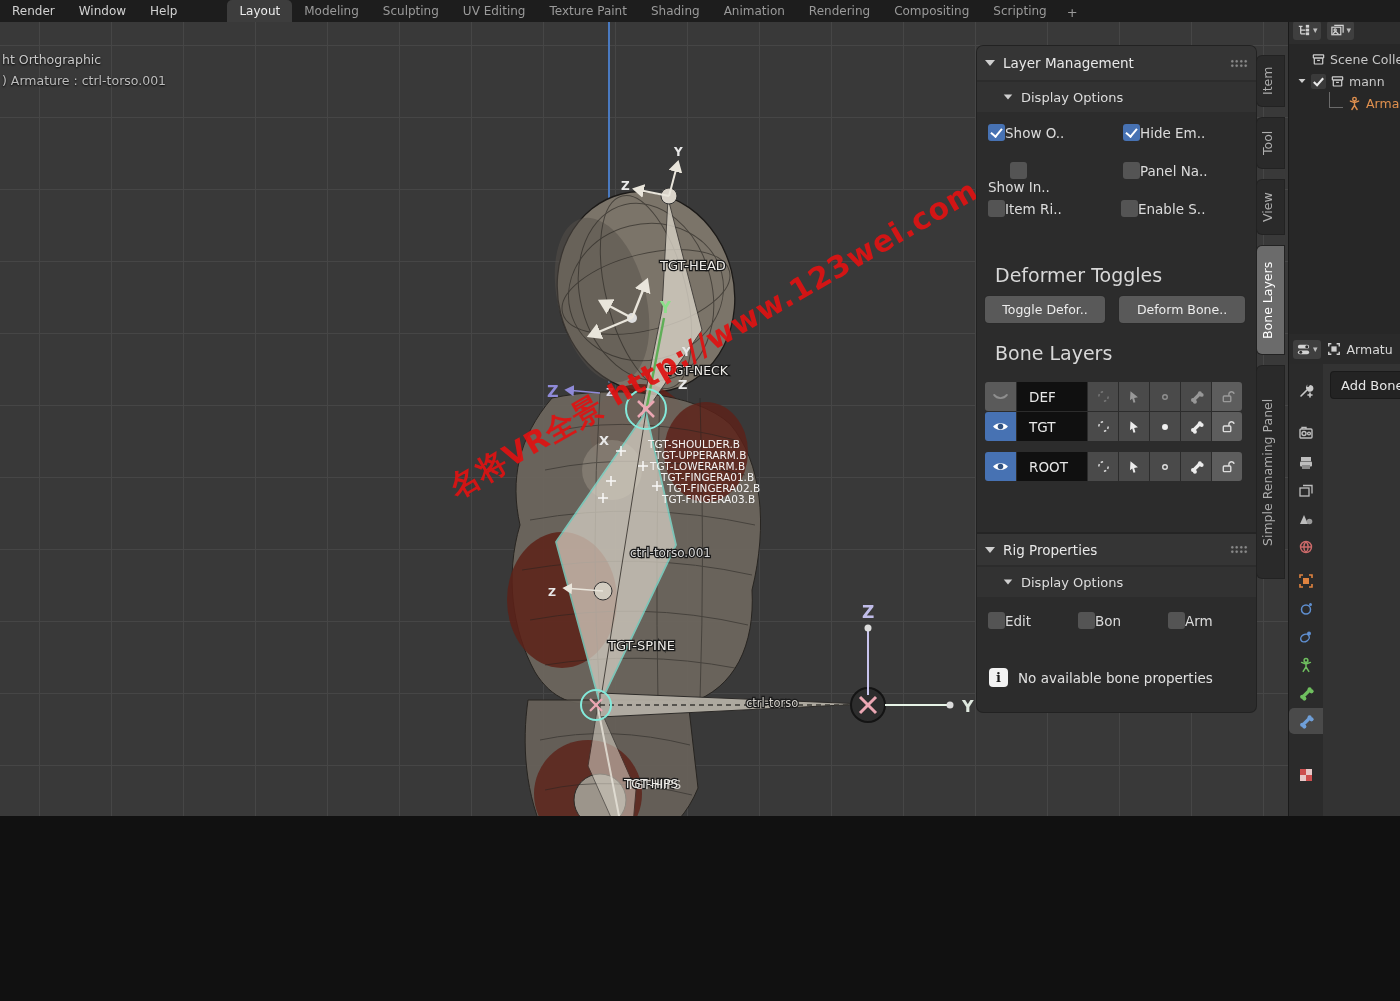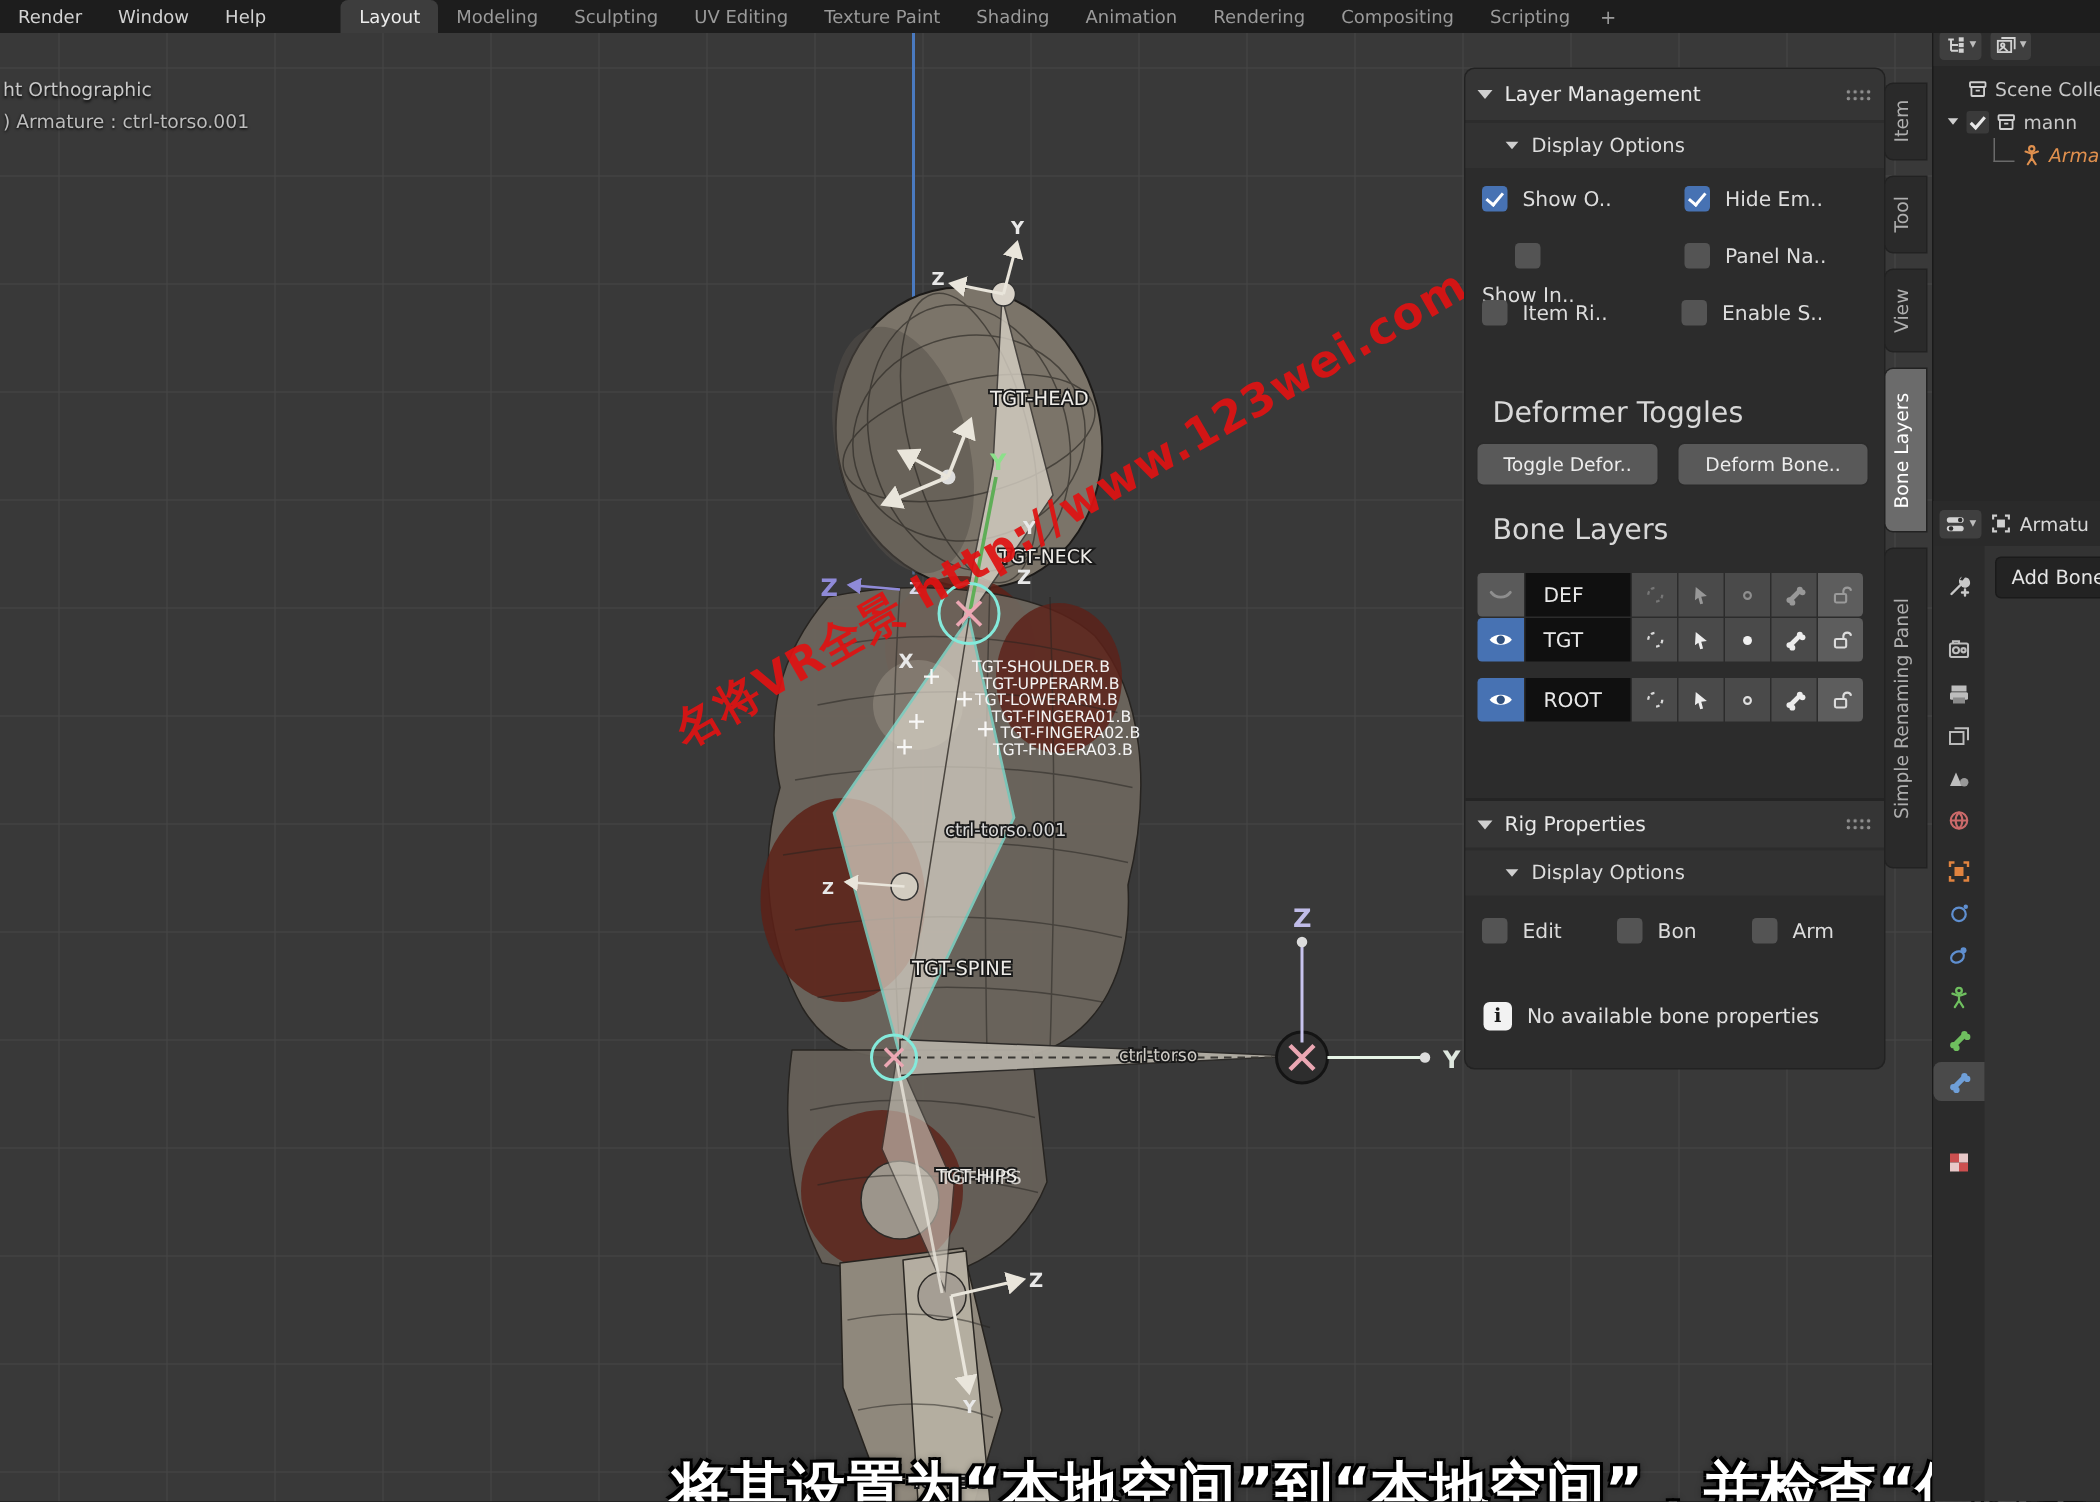--- a/index.html
+++ b/index.html
@@ -1,18 +1,18 @@
 <!DOCTYPE html>
 <html><head>
 <meta charset="utf-8">
 <style>
   * { margin:0; padding:0; box-sizing:border-box; }
   html,body { background:#111; }
   body, svg text { font-family:"DejaVu Sans","Liberation Sans",sans-serif; }
-  .stage { position:relative; width:1400px; height:1001px; overflow:hidden; background:#393939; }
+  .stage { position:relative; width:1400px; height:816px; overflow:hidden; background:#393939; }
 
   
   .topbar { position:absolute; left:0; top:0; width:1400px; height:22px; background:#1d1d1d; display:flex; align-items:center; z-index:40; }
   .menu-item { color:#d2d2d2; font-size:12px; padding:3px 12px; cursor:default; }
   .ws-tabs { display:flex; align-items:flex-end; height:22px; margin-left:38px; }
   .ws-tab { color:#9a9a9a; font-size:12px; padding:4px 12px 4px 12px; border-radius:5px 5px 0 0; }
   .ws-tab.active { background:#3d3d3d; color:#ececec; }
   .ws-plus { color:#9a9a9a; font-size:13px; padding:2px 8px; }
 
   
@@ -33,21 +33,21 @@
   
   .npanel { position:absolute; left:977px; top:46px; width:279px; height:666px; background:#2c2c2c; border-radius:6px; z-index:20; box-shadow:0 0 0 1px #222; }
   .p-abs { position:absolute; }
   .hdr { display:flex; align-items:center; background:#353535; color:#e8e8e8; font-size:13.5px; gap:8px; padding:0 8px; }
   .subhdr { display:flex; align-items:center; background:#323232; color:#dddddd; font-size:13px; gap:8px; padding:0 8px 0 26px; }
   .tri { width:0; height:0; display:inline-block; }
   .tri.down { border-left:5px solid transparent; border-right:5px solid transparent; border-top:6px solid #cfcfcf; }
   .tri.right { border-top:5px solid transparent; border-bottom:5px solid transparent; border-left:6px solid #cfcfcf; }
   .grip { margin-left:auto; width:18px; height:9px;
     background-image:radial-gradient(circle,#8d8d8d 1px, transparent 1.4px); background-size:4.5px 4.5px; }
-  .cb { display:flex; align-items:center; gap:10px; color:#dcdcdc; font-size:13.5px; }
+  .cb { display:flex; align-items:center; color:#dcdcdc; font-size:13.5px; }
   .cb .box { width:17px; height:17px; border-radius:3px; background:#545454; flex:0 0 auto; position:relative; }
   .cb .box.on { background:#4772b3; }
   .cb .box.on::after { content:""; position:absolute; left:5px; top:2px; width:5px; height:9px;
     border:solid #fff; border-width:0 2px 2px 0; transform:rotate(40deg); }
   .btn { background:#595959; border-radius:4px; color:#ececec; font-size:12.5px; display:flex; align-items:center; justify-content:center; box-shadow:0 0 0 1px #2a2a2a; }
   .lbl { color:#d8d8d8; font-size:19px; }
   .bl-row { position:absolute; height:29px; display:flex; }
   .bl-eye { width:31px; border-radius:3px 0 0 3px; background:#5a5a5a; display:flex; align-items:center; justify-content:center; }
   .bl-eye.on { background:#4772b3; }
   .bl-name { width:70px; background:#101010; color:#e8e8e8; font-size:13.5px; display:flex; align-items:center; padding-left:12px; margin-left:1px; }
@@ -537,21 +537,21 @@
     <div class="ol-row" style="padding-left:8px;">
       <span class="tri down" style="transform:scale(.7)"></span>
       <svg width="15" height="15" style="background:#3a3a3a;border-radius:2px;flex:0 0 auto">
           <use href="#i-check"></use>
         </svg>
       <svg width="15" height="15" style="color:#cfcfcf;flex:0 0 auto">
           <use href="#i-box"></use>
         </svg>
       <span>mann</span>
     </div>
-    <div class="ol-row" style="padding-left:20px;font-style:italic;">
+    <div class="ol-row" style="padding-left:20px;">
       <span class="ol-branch"></span>
       <svg width="15" height="15" style="color:#e0904e;flex:0 0 auto">
           <use href="#i-person"></use>
         </svg>
       <span class="ol-orange">Arma</span>
     </div>
   </div>
 
   <div class="props">
     <div class="pr-hdr">

